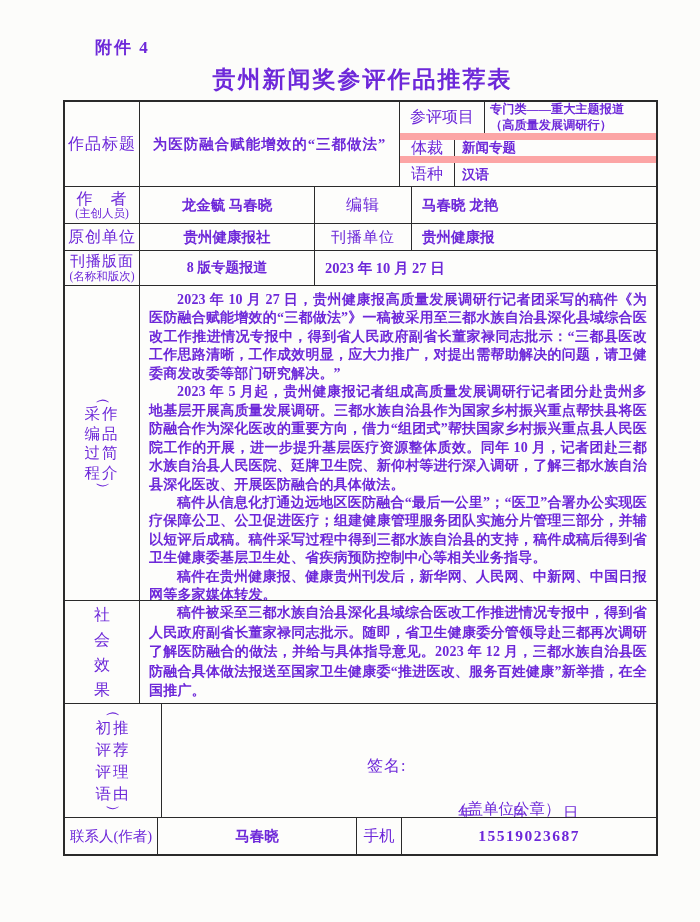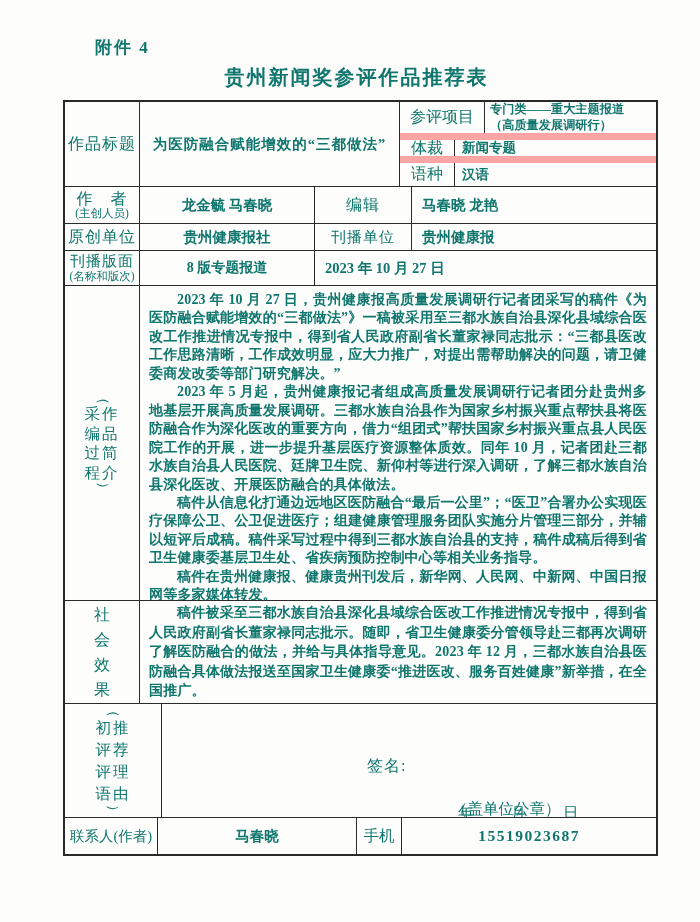--- a/index.html
+++ b/index.html
@@ -3,39 +3,39 @@
 <meta charset="utf-8">
 <style>
   * { box-sizing: border-box; margin: 0; padding: 0; }
   html, body { background: #e8e8e6; }
   .page {
     position: relative;
     width: 700px;
     height: 922px;
     margin: 0 auto;
     background: #fcfcfa;
-    color: #0f766e;
+    color: #6d28d9;
     font-family: "Liberation Serif", "DejaVu Serif", serif;
     overflow: hidden;
   }
   .attachment {
     position: absolute;
     left: 95px;
     top: 36px;
     font-size: 17px;
     font-weight: bold;
     letter-spacing: 2px;
   }
   .doc-title {
     position: absolute;
-    left: 59px;
+    left: 65px;
     top: 64px;
     width: 595px;
     text-align: center;
-    font-size: 20px;
+    font-size: 23px;
     font-weight: bold;
     letter-spacing: 2px;
   }
   .form {
     position: absolute;
     left: 63px;
     top: 100px;
     width: 595px;
     border: 2px solid #2a2a2a;
     background: #fdfdfb;

